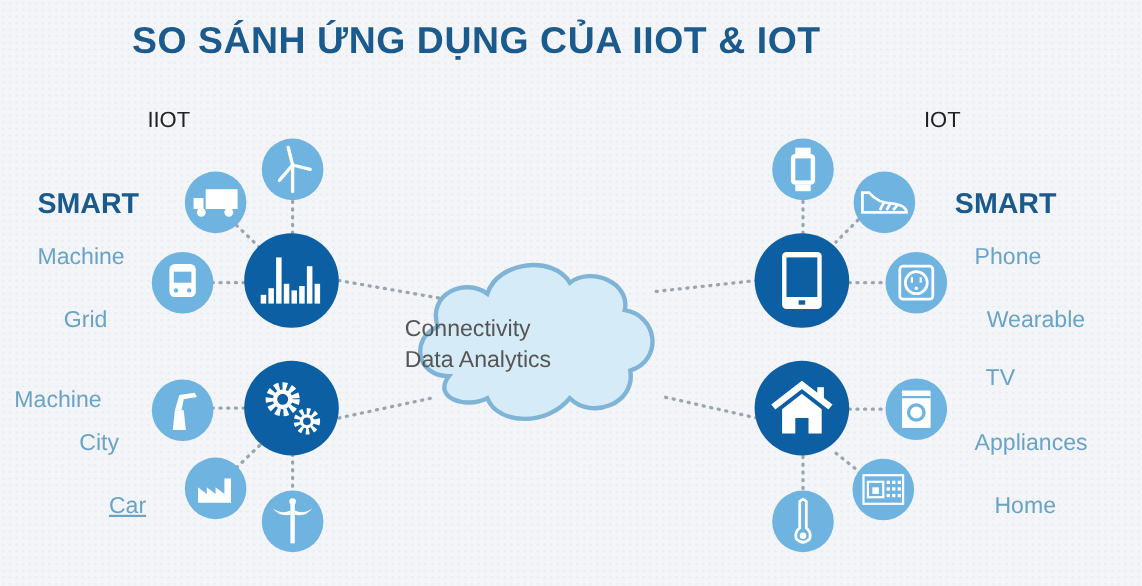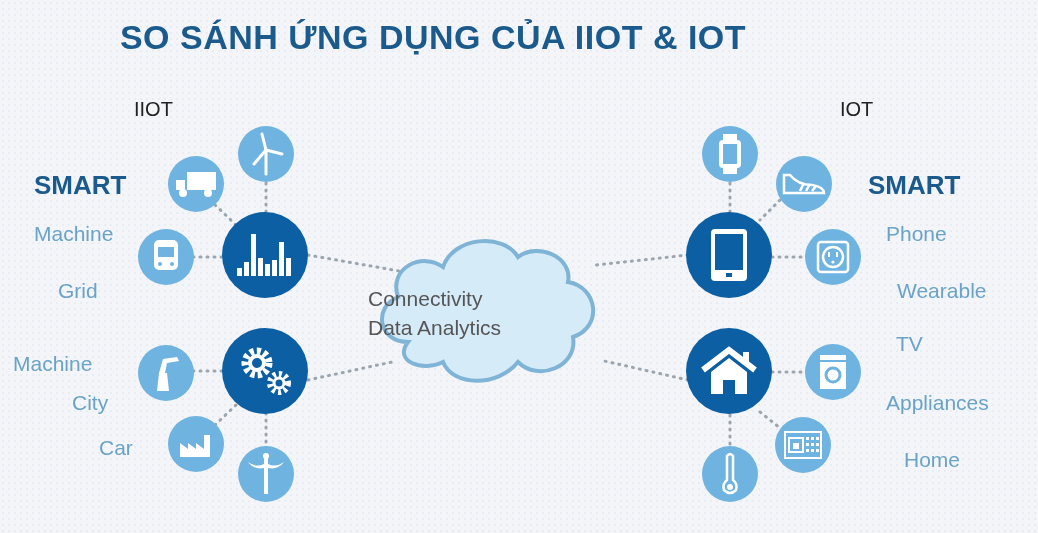--- a/index.html
+++ b/index.html
@@ -45,21 +45,21 @@
 <div class="title">SO SÁNH ỨNG DỤNG CỦA IIOT &amp; IOT</div>
 
 <div class="side-title" style="left:134px;">IIOT</div>
 <div class="side-title" style="left:840px;">IOT</div>
 
 <div class="smart" style="left:34px;top:170px;">SMART</div>
 <div class="item" style="left:34px;top:222px;">Machine</div>
 <div class="item" style="left:58px;top:279px;">Grid</div>
 <div class="item" style="left:13px;top:352px;">Machine</div>
 <div class="item" style="left:72px;top:391px;">City</div>
-<div class="item" style="left:99px;top:436px;">Car</div>
+<div class="item" style="left:99px;top:448px;text-decoration:underline;">Car</div>
 
 <div class="smart" style="left:868px;top:170px;">SMART</div>
 <div class="item" style="left:886px;top:222px;">Phone</div>
 <div class="item" style="left:897px;top:279px;">Wearable</div>
 <div class="item" style="left:896px;top:332px;">TV</div>
 <div class="item" style="left:886px;top:391px;">Appliances</div>
 <div class="item" style="left:904px;top:448px;">Home</div>
 
 <svg class="cloud" viewBox="0 0 240 170">
   <path d="M40 120 C10 120 5 85 30 75 C20 45 55 30 75 45 C85 15 135 10 150 35 C170 20 205 35 200 60 C230 65 235 105 205 115 C210 145 170 160 150 140 C130 165 85 165 75 140 C55 150 25 140 40 120 Z" fill="#d6ebf8" stroke="#7fb4d6" stroke-width="4"></path>

